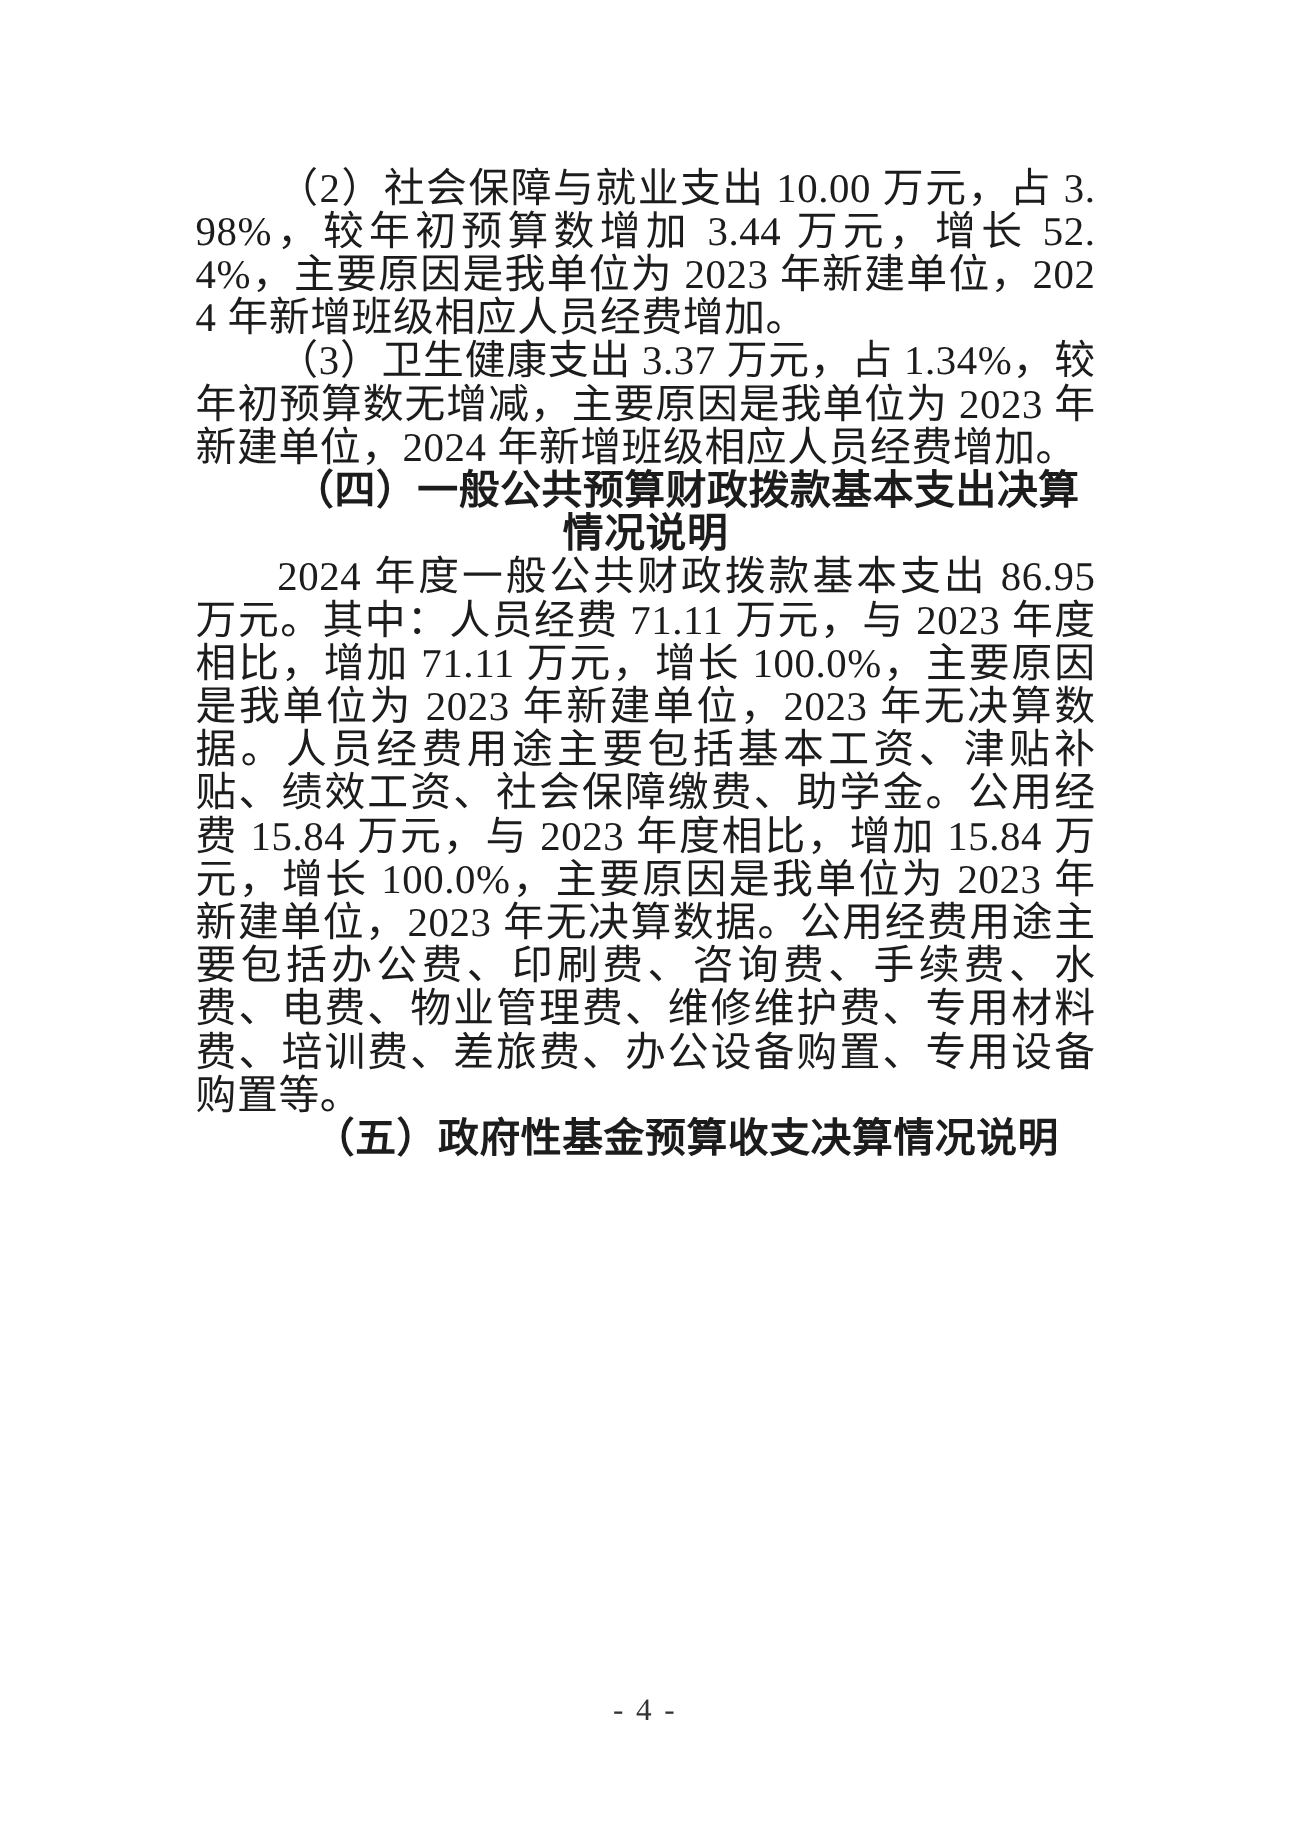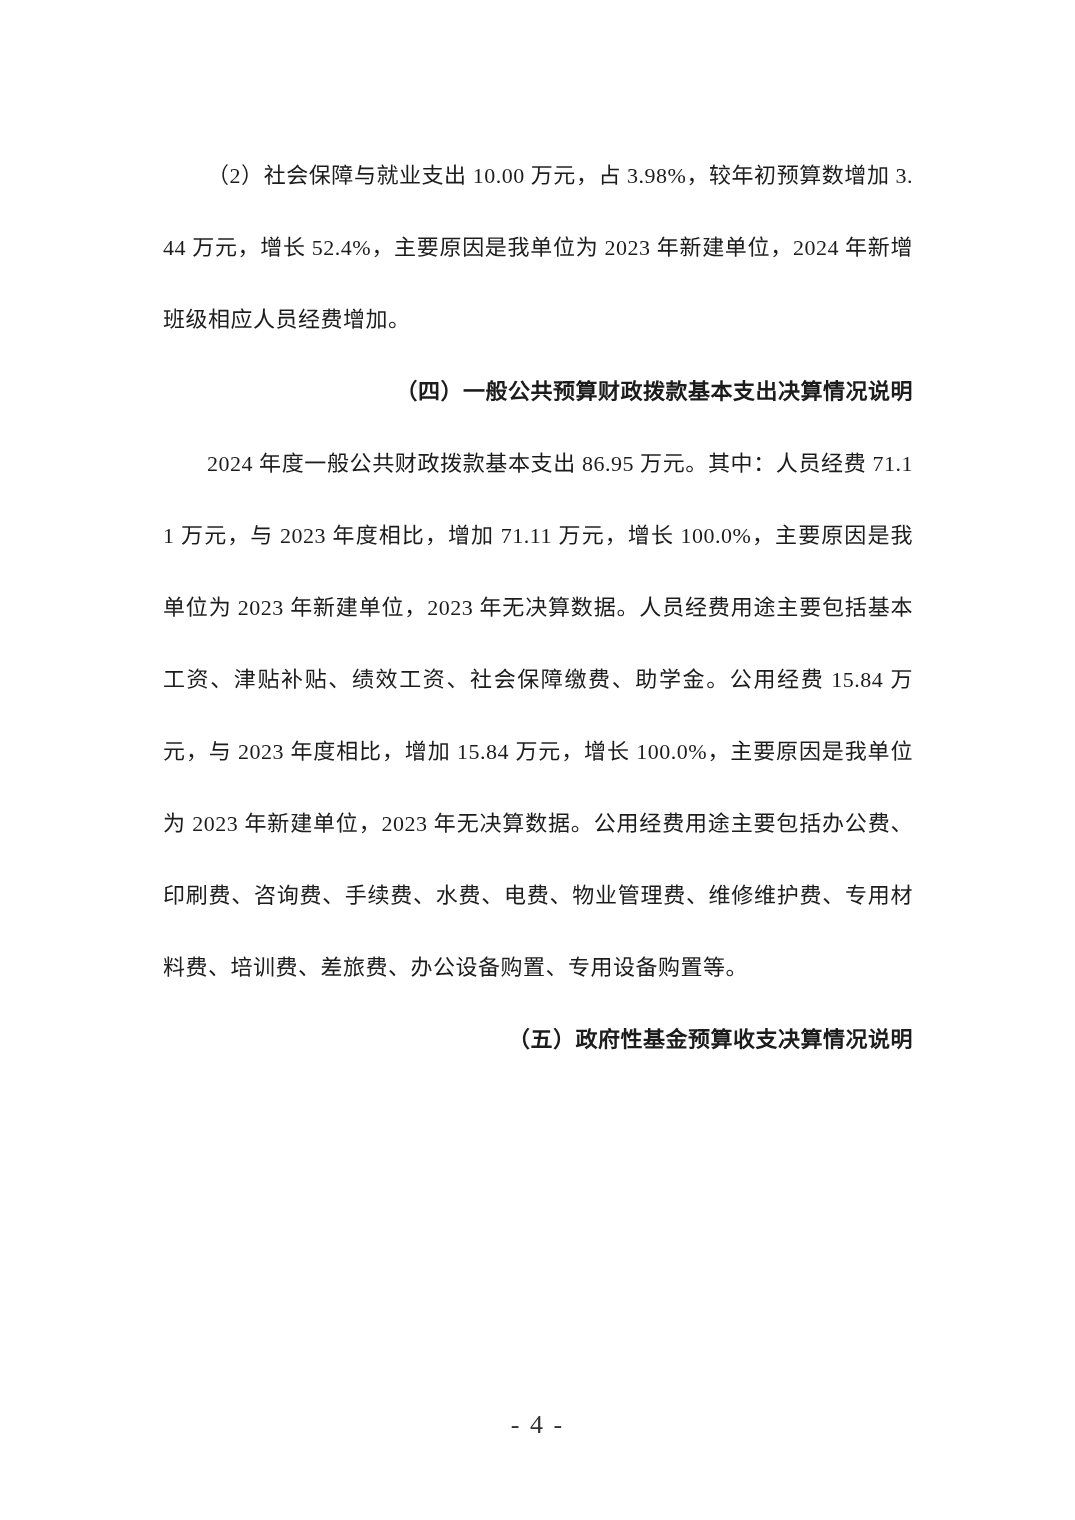--- a/index.html
+++ b/index.html
@@ -19,50 +19,51 @@
   }
   .content {
     position: absolute;
     top: 140px;
     left: 163px;
     width: 750px;
   }
   .content p {
     margin: 0;
     padding: 0;
-    font-size: 22px;
-    line-height: 72px;
+    font-size: 34px;
+    line-height: 36px;
     text-align: justify;
     text-justify: inter-ideograph;
     text-indent: 2em;
     word-break: break-all;
     letter-spacing: 0.5px;
   }
   .content p.heading {
     font-weight: bold;
-    text-align: right;
+    text-align: center;
   }
   .footer {
     position: absolute;
     top: 1405px;
     left: 0;
     width: 100%;
     text-align: center;
     font-size: 26px;
     line-height: 40px;
     color: #333333;
     letter-spacing: 2px;
   }
 </style>
 </head>
 <body>
 
 <div class="page">
   <div class="content">
     <p>（2）社会保障与就业支出 10.00 万元，占 3.98%，较年初预算数增加 3.44 万元，增长 52.4%，主要原因是我单位为 2023 年新建单位，2024 年新增班级相应人员经费增加。</p>
+    <p>（3）卫生健康支出 3.37 万元，占 1.34%，较年初预算数无增减，主要原因是我单位为 2023 年新建单位，2024 年新增班级相应人员经费增加。</p>
     <p class="heading">（四）一般公共预算财政拨款基本支出决算情况说明</p>
     <p>2024 年度一般公共财政拨款基本支出 86.95 万元。其中：人员经费 71.11 万元，与 2023 年度相比，增加 71.11 万元，增长 100.0%，主要原因是我单位为 2023 年新建单位，2023 年无决算数据。人员经费用途主要包括基本工资、津贴补贴、绩效工资、社会保障缴费、助学金。公用经费 15.84 万元，与 2023 年度相比，增加 15.84 万元，增长 100.0%，主要原因是我单位为 2023 年新建单位，2023 年无决算数据。公用经费用途主要包括办公费、印刷费、咨询费、手续费、水费、电费、物业管理费、维修维护费、专用材料费、培训费、差旅费、办公设备购置、专用设备购置等。</p>
     <p class="heading">（五）政府性基金预算收支决算情况说明</p>
 
   </div>
 
   <div class="footer">- 4 -</div>
 </div>
 
 </body></html>

